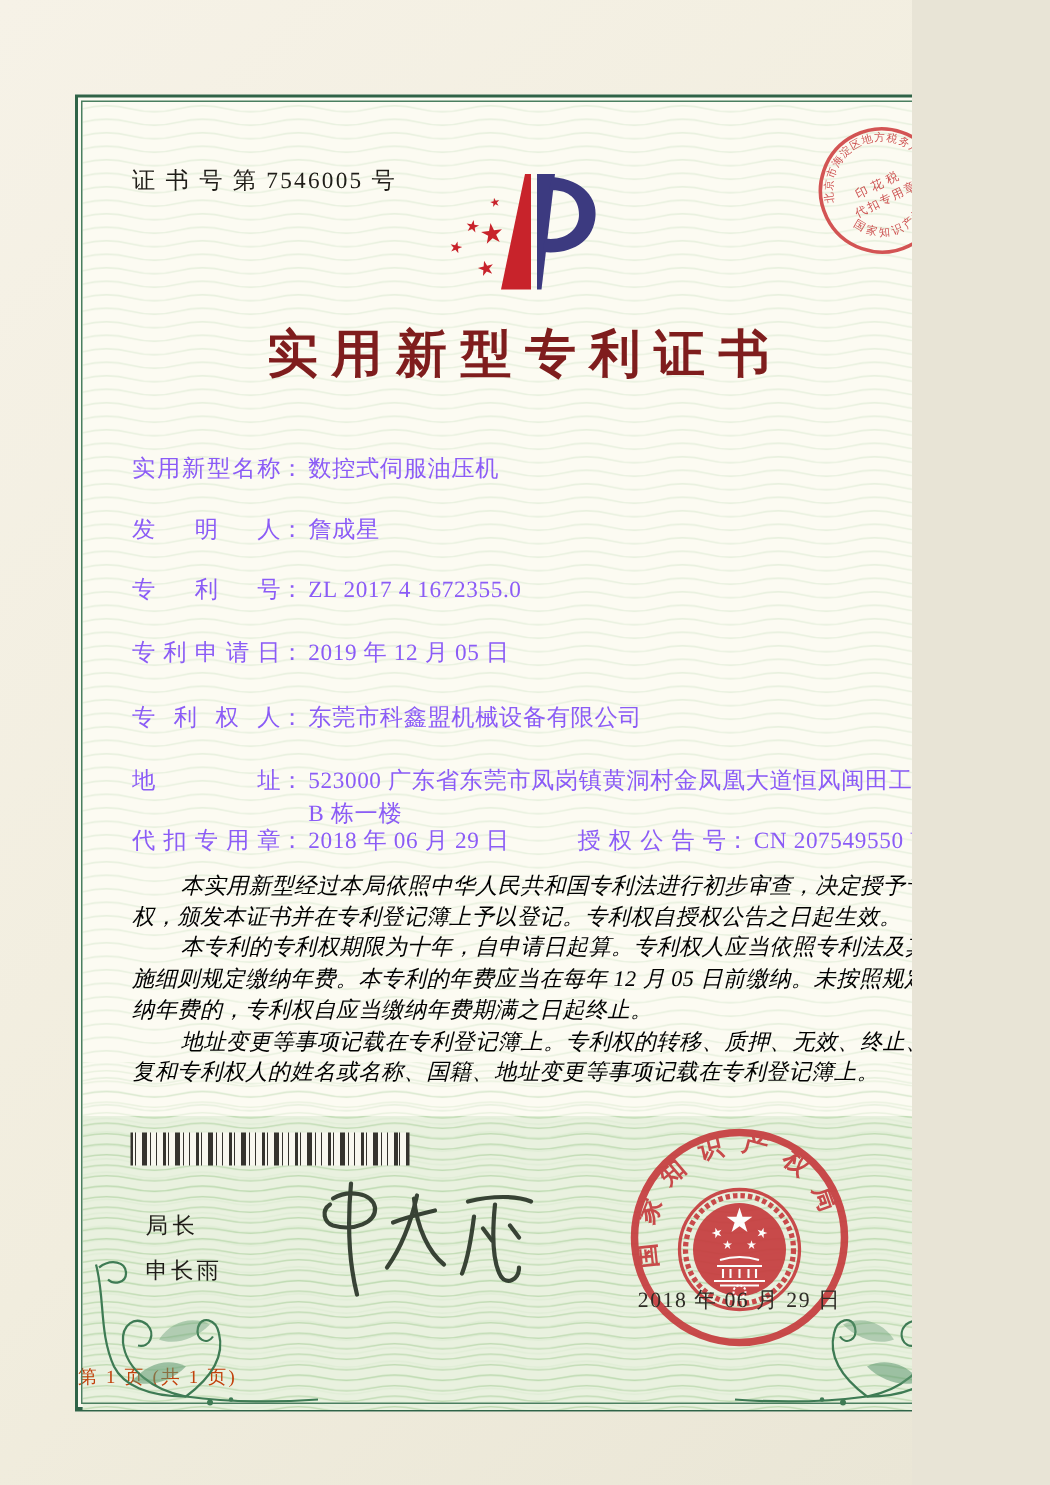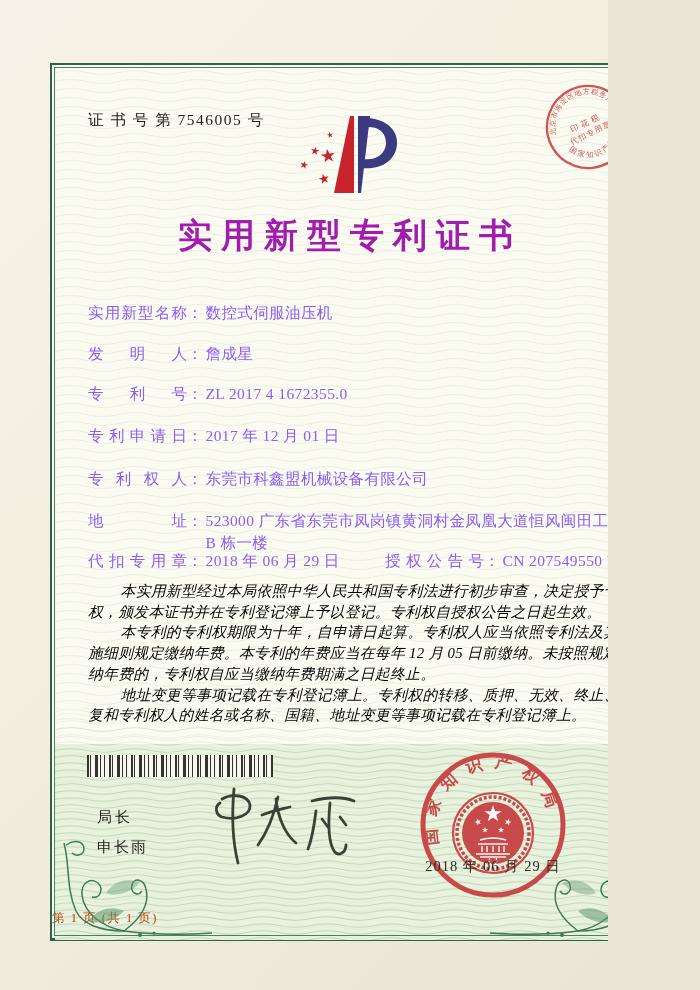--- a/index.html
+++ b/index.html
@@ -11,21 +11,21 @@
   .frame{
     position:absolute;left:50px;top:63px;width:600px;height:878px;
     border:2px solid #2f6347;border-bottom-width:3px;background:#fbfaf1;box-sizing:border-box;
   }
   .frame-inner{position:absolute;inset:2px;border:1px solid #4a7f60;pointer-events:none;z-index:3;}
   .waves{position:absolute;left:3px;top:3px;z-index:0;pointer-events:none;}
   .layer{position:absolute;inset:0;z-index:2;}
   .cert-no{position:absolute;left:36px;top:45px;font-size:15.5px;letter-spacing:1.5px;}
   .logo{position:absolute;left:233px;top:46px;}
   .title{position:absolute;left:0;right:0;top:148px;text-align:center;
-    font-size:34px;font-weight:600;letter-spacing:9px;color:#a21caf;}
+    font-size:34px;font-weight:600;letter-spacing:9px;color:#7f1d1d;}
   .row{position:absolute;left:36px;display:flex;font-size:15.5px;line-height:1.42;color:#8b5cf6;}
   .lab{display:inline-block;width:99px;text-align:justify;text-align-last:justify;}
   .colon{margin-right:3px;}
   .val{letter-spacing:0.4px;}
   .val.addr{width:440px;}
   .paras{position:absolute;left:36px;top:516px;width:548px;font-size:14.8px;
     line-height:20.7px;font-style:italic;color:#000000;}
   .paras p{margin:0;text-indent:2.2em;letter-spacing:0.3px;}
   .barcode{position:absolute;left:35px;top:690px;width:186px;height:22px;
     background:repeating-linear-gradient(90deg,
@@ -100,21 +100,21 @@
           <span class="val">詹成星</span>
       </div>
       <div class="row" style="top:318px">
         <span class="lab">专利号</span>
           <span class="colon">：</span>
           <span class="val">ZL 2017 4 1672355.0</span>
       </div>
       <div class="row" style="top:360px">
         <span class="lab">专利申请日</span>
           <span class="colon">：</span>
-          <span class="val">2017 年 12 月 01 日</span>
+          <span class="val">2019 年 12 月 05 日</span>
       </div>
       <div class="row" style="top:403px">
         <span class="lab">专利权人</span>
           <span class="colon">：</span>
           <span class="val">东莞市科鑫盟机械设备有限公司</span>
       </div>
       <div class="row" style="top:445px">
         <span class="lab">地址</span>
           <span class="colon">：</span>
           <span class="val addr">523000 广东省东莞市凤岗镇黄洞村金凤凰大道恒风闽田工业园 B 栋一楼</span>

